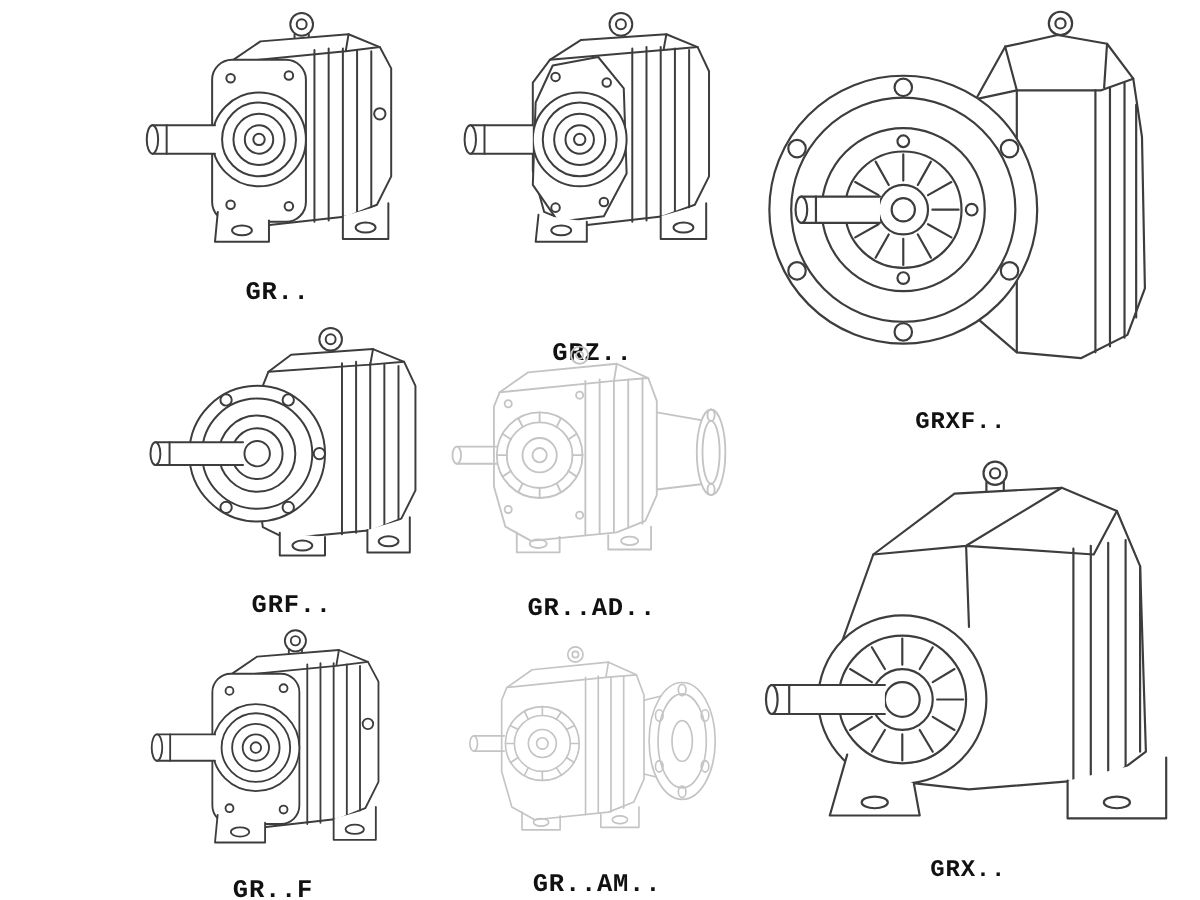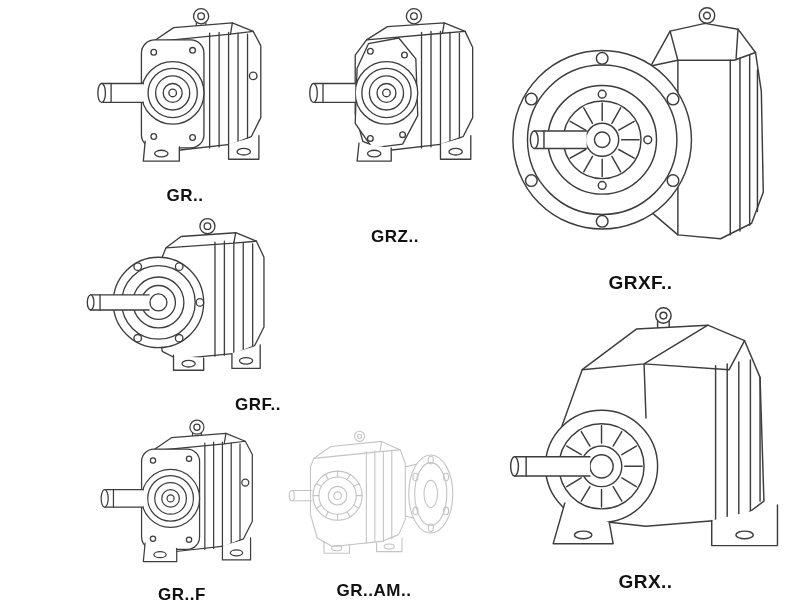--- a/index.html
+++ b/index.html
@@ -7,23 +7,23 @@
     position:relative;width:800px;height:600px;background:#ffffff;
     overflow:hidden;font-family:"Liberation Serif",serif;
   }
   .cell{
     position:absolute;margin:0;display:flex;flex-direction:column;
     align-items:center;
   }
   .cell svg.draw{display:block;}
   .label{
     font-weight:bold;color:#111111;font-size:17px;letter-spacing:.5px;
-    margin-top:4px;text-align:center;font-family:Liberation Sans, sans-serif;
+    margin-top:4px;text-align:center;font-family:Liberation Mono, monospace;
   }
-  .label-lg{font-size:19px;margin-top:8px;}
+  .label-lg{font-size:16px;margin-top:8px;}
   .dark{color:#3d3d3d;}
   .light{color:#c4c4c4;}
   .defs{position:absolute;width:0;height:0;overflow:hidden;}
 </style>
 </head>
 <body>
 
 <div class="canvas">
 
   <svg class="defs" xmlns="http://www.w3.org/2000/svg">
@@ -249,36 +249,42 @@
     <figcaption class="label">GRZ..</figcaption>
   </figure>
 
   <figure class="cell dark" style="left:498px;top:2px;width:285px;">
     <svg class="draw" width="272" height="262">
         <use href="#sym-rxf"></use>
       </svg>
     <figcaption class="label label-lg">GRXF..</figcaption>
   </figure>
 
-  <figure class="cell dark" style="left:76px;top:212px;width:205px;align-items:flex-end;">
+  <figure class="cell dark" style="left:92px;top:212px;width:205px;">
     <svg class="draw" width="198" height="179">
         <use href="#sym-rf"></use>
       </svg>
     <figcaption class="label">GRF..</figcaption>
   </figure>
 
+  <figure class="cell light" style="left:292px;top:212px;width:205px;">
+    <svg class="draw" width="200" height="181">
+        <use href="#sym-ad"></use>
+      </svg>
+    <figcaption class="label" style="color:#111;">GR..AD..</figcaption>
+  </figure>
 
   <figure class="cell dark" style="left:82px;top:414px;width:200px;">
     <svg class="draw" width="176" height="167">
         <use href="#sym-r-foot"></use>
       </svg>
     <figcaption class="label">GR..F</figcaption>
   </figure>
 
-  <figure class="cell light" style="left:274px;top:416px;width:200px;">
+  <figure class="cell light" style="left:298px;top:416px;width:200px;">
     <svg class="draw" width="178" height="161">
         <use href="#sym-am"></use>
       </svg>
     <figcaption class="label" style="color:#111;">GR..AM..</figcaption>
   </figure>
 
   <figure class="cell dark" style="left:498px;top:302px;width:295px;justify-content:space-between;">
     <svg class="draw" width="290" height="261">
         <use href="#sym-rx"></use>
       </svg>

